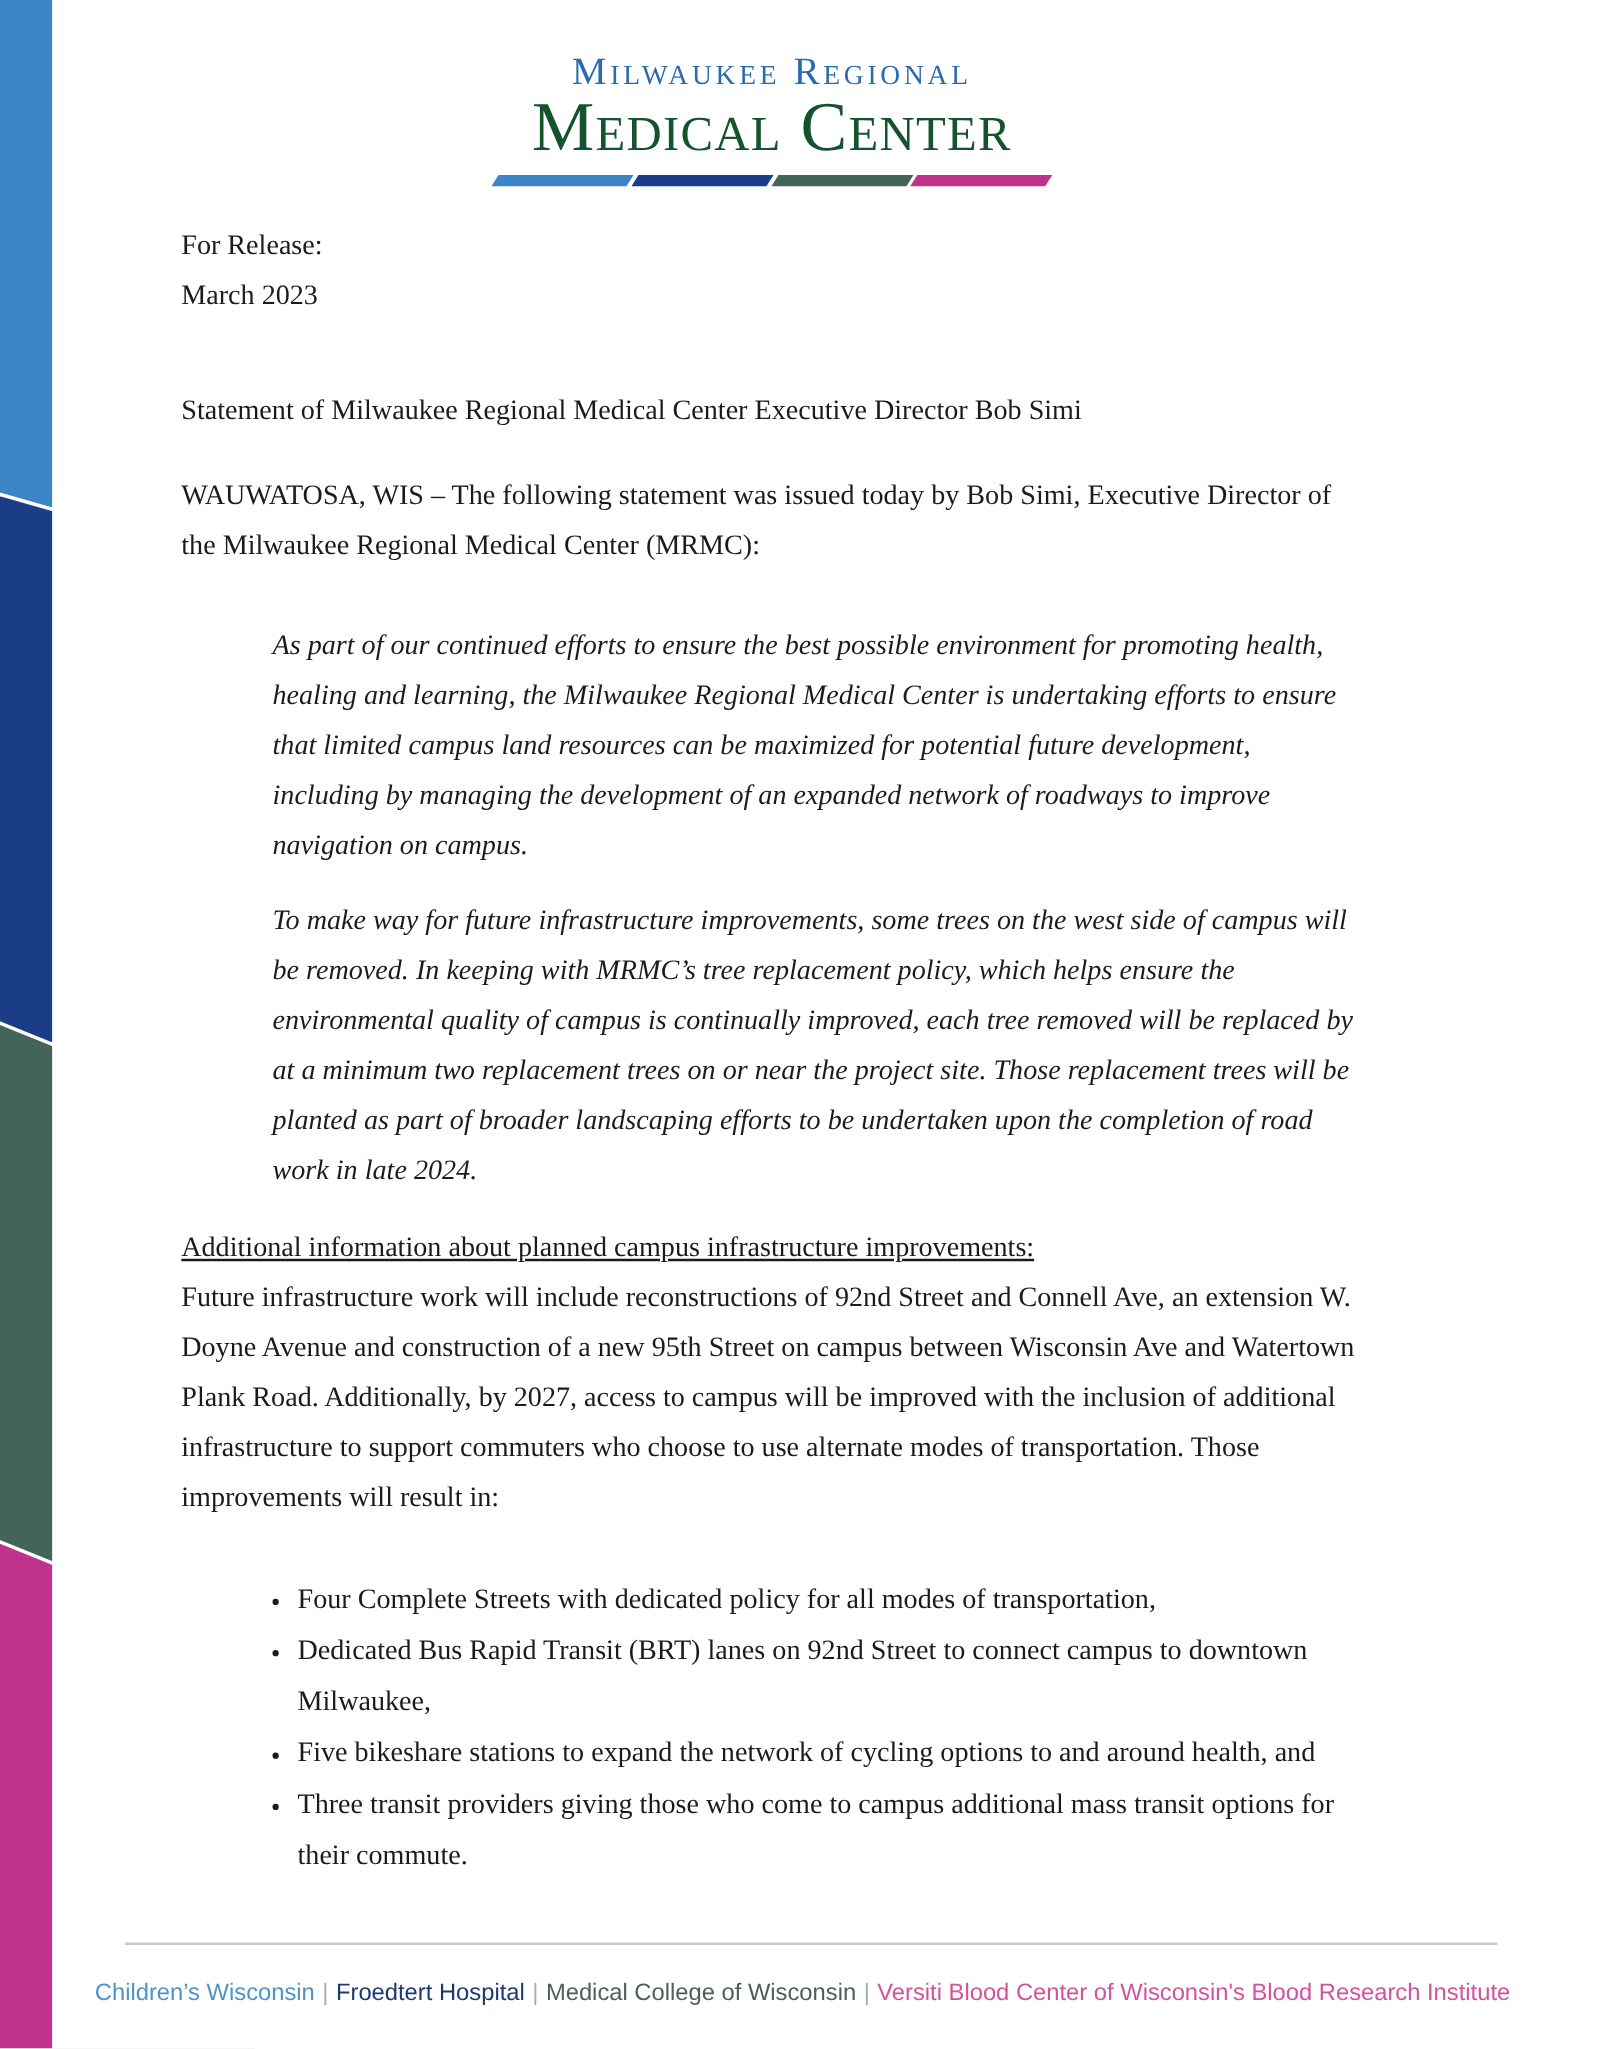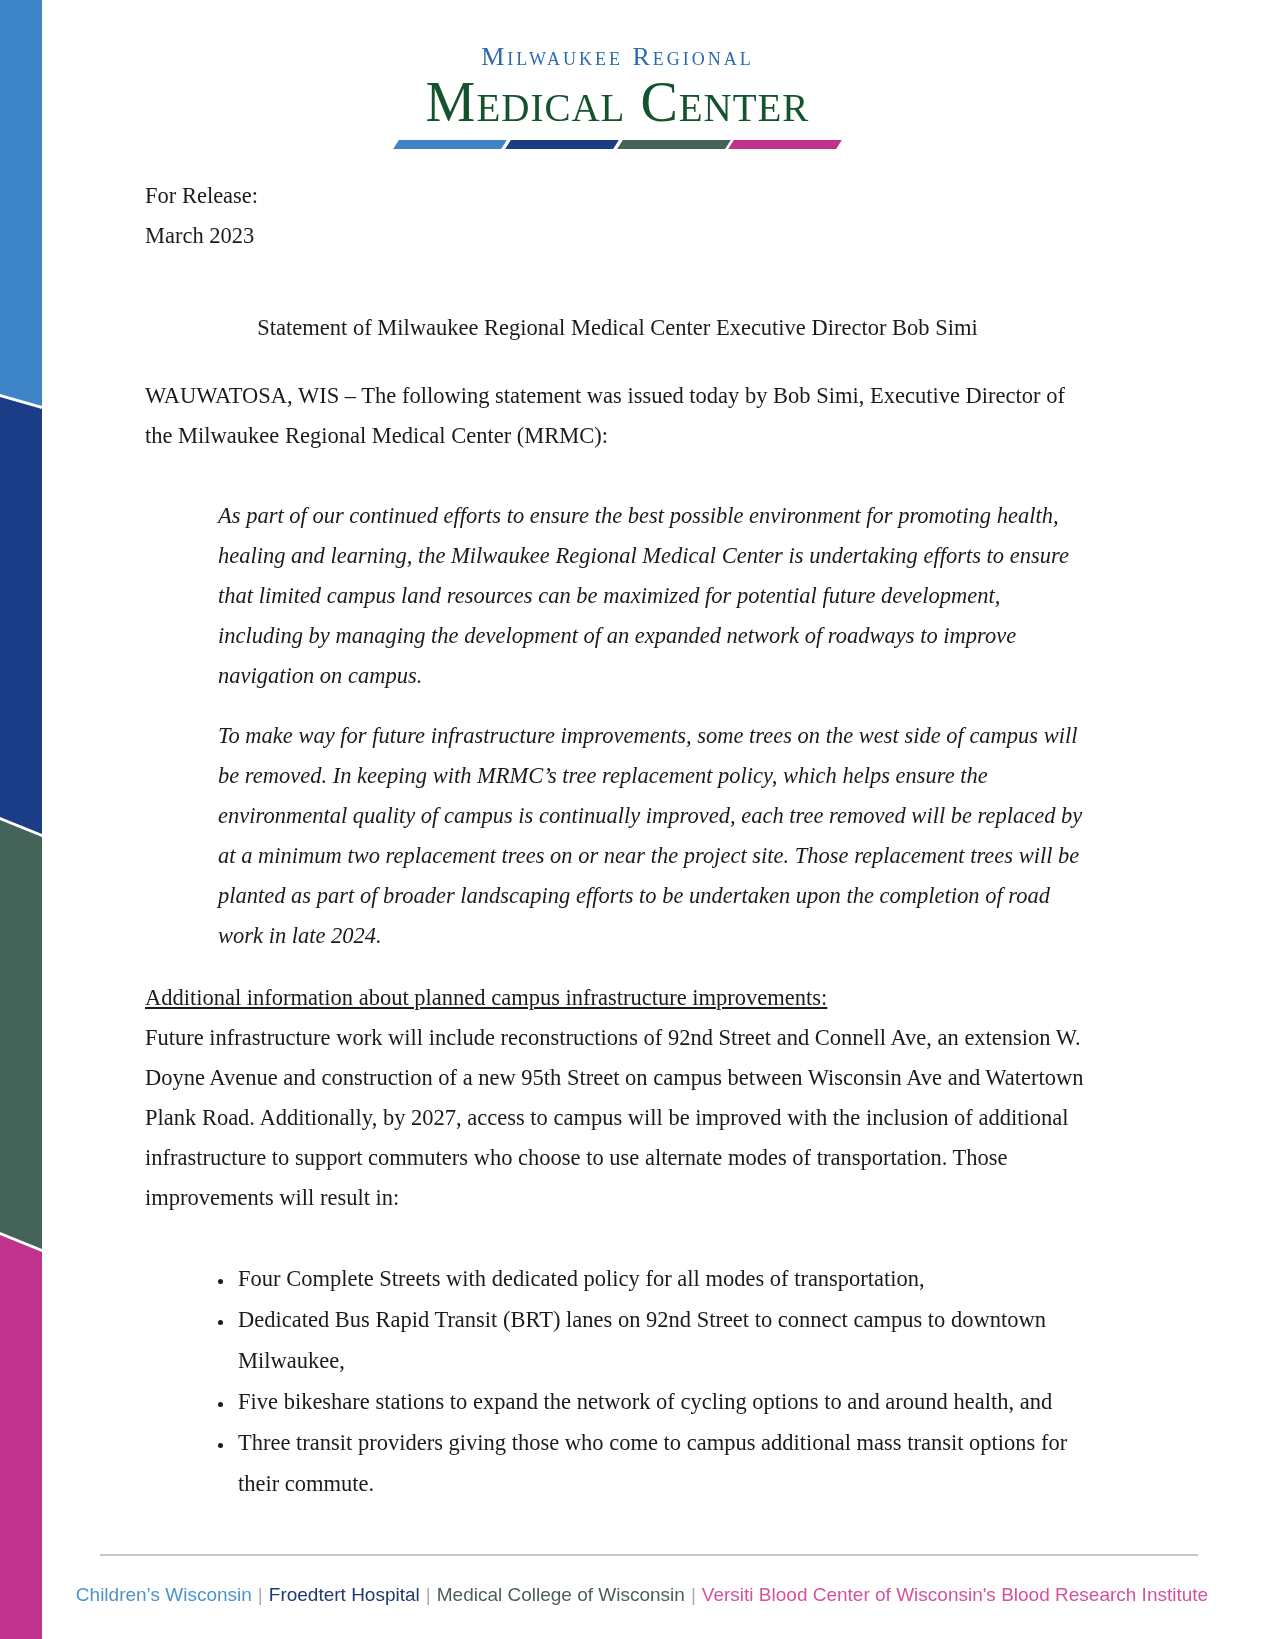--- a/index.html
+++ b/index.html
@@ -19,37 +19,37 @@
   .seg2 { clip-path:polygon(0 397px, 100% 409px, 100% 834px, 0 817px); }
   .seg3 { clip-path:polygon(0 820px, 100% 837px, 100% 1249px, 0 1232px); }
   .seg4 { clip-path:polygon(0 1235px, 100% 1252px, 100% 100%, 0 100%); }
 
   .content { position:absolute; left:145px; top:0; width:945px; }
 
   
   .logo { margin-top:40px; text-align:center; }
   .logo-line1 {
     font-variant:small-caps;
-    font-size:26px; letter-spacing:3px; font-weight:400; line-height:34px;
+    font-size:31px; letter-spacing:3px; font-weight:400; line-height:34px;
   }
   .logo-line2 {
     font-variant:small-caps;
     font-size:56px; letter-spacing:1px; font-weight:400; line-height:56px;
   }
   .logo-stripe { width:447px; height:9px; margin:10px auto 0 auto; display:flex; }
   .logo-stripe .bar { flex:1; transform:skewX(-32deg); margin:0 2px; }
 
   
   .doc { font-size:22.5px; line-height:40px; }
   .block-release { margin-top:27px; }
   .block-contact { margin-top:40px; }
   b, .bold { font-weight:400; }
   a.email { text-decoration:underline; }
 
-  .stmt-title { margin-top:52px; text-align:center; }
+  .stmt-title { margin-top:52px; text-align:left; }
 
   .intro { margin-top:28px; }
 
   .quote { margin-top:40px; margin-left:73px; width:872px; font-style:italic; }
   .quote p + p { margin-top:20px; }
 
   .section-heading { margin-top:22px; text-decoration:underline; }
   .section-body { margin-top:0px; }
 
   ul.improvements { margin-top:40px; padding-left:90px; }

